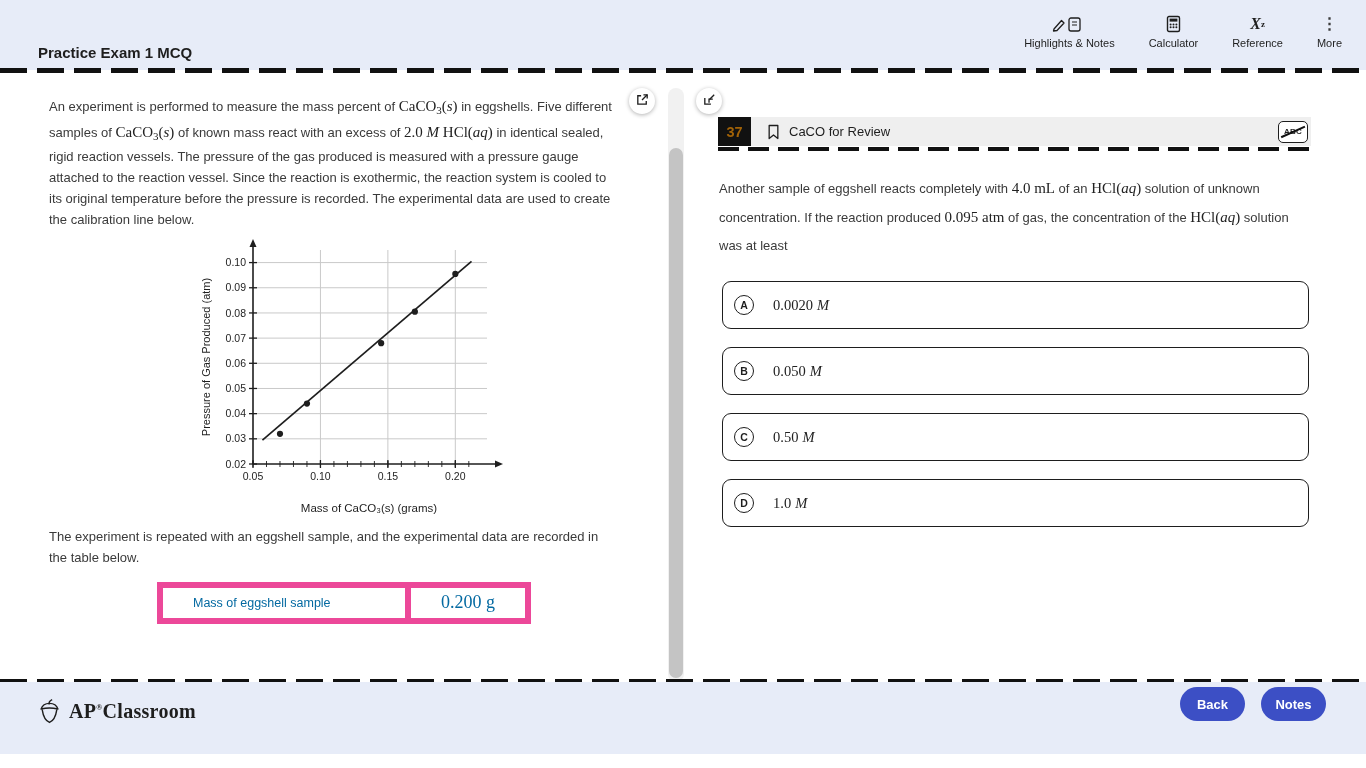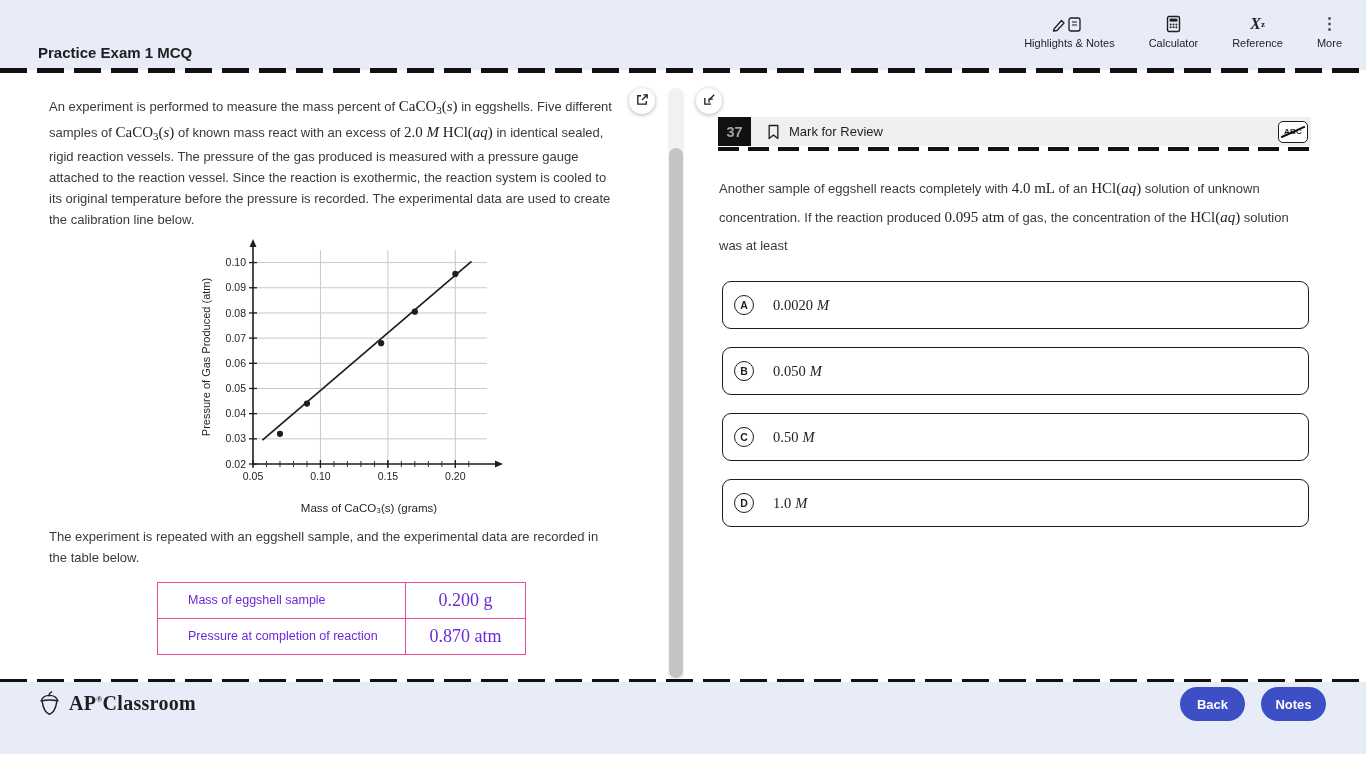--- a/index.html
+++ b/index.html
@@ -27,41 +27,41 @@
   .rich { font-size:13px; line-height:1.62; color:#3a3a3a; }
   .seg-p { font-family:"Liberation Sans", sans-serif; }
   .seg-m { font-family:"Liberation Serif", serif; font-size:15px; color:#222; }
   .seg-mi { font-family:"Liberation Serif", serif; font-style:italic; font-size:15px; color:#222; }
   .seg-ms { font-family:"Liberation Serif", serif; font-size:11px; vertical-align:-3px; color:#222; }
   .rich.wide { line-height:1.95; }
 
   .chart-wrap { margin:8px 0 4px 146px; }
 
   .stim-table { border-collapse:collapse; margin:14px 0 0 108px; }
-  .stim-table td { border:1px solid #ec4899; height:36px; font-size:12.5px; color:#6d28d9; }
+  .stim-table td { border:6px solid #ec4899; height:36px; font-size:12.5px; color:#0369a1; }
   .stim-table td.lab { width:248px; padding-left:30px; }
   .stim-table td.val { width:120px; text-align:center; font-family:"Liberation Serif", serif; font-size:18px; }
 
   
   .circle-btn { position:absolute; width:26px; height:26px; border-radius:50%;
     background:#fff; box-shadow:0 1px 4px rgba(0,0,0,.3); display:flex;
     align-items:center; justify-content:center; cursor:pointer; }
   .btn-expand { left:629px; top:88px; }
   .btn-collapse { left:696px; top:88px; }
 
   
   .vscroll { position:absolute; left:668px; top:88px; width:16px; height:594px;
     background:#f1f1f1; border-radius:8px; }
   .vthumb { position:absolute; left:1px; top:60px; width:14px; height:530px;
     background:#c4c4c4; border-radius:7px; }
 
   
   .q-header { position:absolute; left:718px; top:117px; width:593px; height:29px;
     background:#efefef; display:flex; align-items:center; }
-  .q-num { width:33px; height:29px; background:#111; color:#a3a3a3; font-weight:bold;
+  .q-num { width:33px; height:29px; background:#111; color:#a16207; font-weight:bold;
     font-size:14.5px; display:flex; align-items:center; justify-content:center; }
   .mark-review { display:flex; align-items:center; margin-left:16px; cursor:pointer; }
   .mark-review .lbl { font-size:13px; margin-left:9px; }
   .eliminator { margin-left:auto; margin-right:3px; width:30px; height:22px; background:#fff;
     border:1.5px solid #1e1e1e; border-radius:5px; position:relative; display:flex;
     align-items:center; justify-content:center; cursor:pointer; }
   .eliminator .abc { font-size:8px; font-weight:bold; letter-spacing:.3px; }
   .eliminator .strike { position:absolute; left:1px; top:9.5px; width:26px; height:1.8px;
     background:#111; transform:rotate(-24deg); }
   .q-dash { position:absolute; left:718px; top:147px; width:593px; height:4px;
@@ -73,21 +73,21 @@
   .option { height:48px; border:1px solid #1e1e1e; border-radius:9px; background:#fff;
     display:flex; align-items:center; padding-left:11px; margin-bottom:18px; cursor:pointer; }
   .opt-letter { width:20px; height:20px; border:1.5px solid #1e1e1e; border-radius:50%;
     display:flex; align-items:center; justify-content:center; font-size:10.5px;
     font-weight:bold; flex:0 0 auto; }
   .opt-text { margin-left:19px; font-family:"Liberation Serif", serif; font-size:14.5px; color:#222; }
   .opt-text .unit { font-style:italic; margin-left:4px; }
 
   
   .footer { position:absolute; left:0; top:682px; width:1366px; height:72px; background:#e7ecf8; }
-  .brand { position:absolute; left:38px; top:8px; display:flex; align-items:center; }
+  .brand { position:absolute; left:38px; top:16px; display:flex; align-items:center; }
   .brand-text { font-family:"Liberation Serif", serif; font-weight:bold; font-size:20px;
     margin-left:8px; letter-spacing:.3px; }
   .brand-text sup { font-size:8px; }
   .qnav-btn { position:absolute; left:605px; top:6px; height:30px; padding:0 15px;
     background:#20263285; background:#212733; border-radius:6px; color:#fff; font-weight:bold;
     font-size:13px; display:flex; align-items:center; cursor:pointer; }
   .qnav-btn .chev { margin-left:15px; display:flex; }
   .nav-btns { position:absolute; right:40px; top:5px; display:flex; }
   .pill { width:65px; height:34px; border-radius:17px; background:#3c4fc5; color:#fff;
     font-weight:bold; font-size:13px; border:none; display:flex; align-items:center;
@@ -216,24 +216,20 @@
         <text x="15" y="119" text-anchor="middle" font-size="11px" transform="rotate(-90 15 119)">Pressure of Gas Produced (atm)</text>
       </svg>
   </div>
   <div class="rich" style="margin-top:4px;">The experiment is repeated with an eggshell sample, and the experimental data are recorded in the table below.</div>
   <table class="stim-table">
     <tbody>
         <tr>
       <td class="lab">Mass of eggshell sample</td>
       <td class="val">0.200 g</td>
     </tr>
-    <tr>
-      <td class="lab">Pressure at completion of reaction</td>
-      <td class="val">0.870 atm</td>
-    </tr>
   </tbody>
     </table>
 </div>
 
 <div class="circle-btn btn-expand">
   <span>
     <svg width="15" height="15" viewBox="0 0 16 16">
       <path class="ln" d="M6.5 4 H3 V13 H12 V9.5" stroke="#9a9a9a" stroke-width="1.4"></path>
       <path class="ln" d="M9 3 H13 V7" stroke="#9a9a9a" stroke-width="1.4"></path>
       <path class="ln" d="M13 3 L7.5 8.5" stroke="#9a9a9a" stroke-width="1.4"></path>
@@ -254,21 +250,21 @@
     </svg>
   </span>
 </div>
 
 <div class="q-header">
   <div class="q-num">37</div>
   <div class="mark-review">
     <svg width="13" height="16" viewBox="0 0 15 18">
       <path class="ln" d="M2.5 1.5 h10 v15 l-5 -4 l-5 4 Z" stroke-width="1.5" stroke-linejoin="round"></path>
     </svg>
-    <span class="lbl">Mark for Review</span>
+    <span class="lbl">CaCO for Review</span>
   </div>
   <div class="eliminator">
     <span class="abc">ABC</span>
     <span class="strike"></span>
   </div>
 </div>
 <div class="q-dash"></div>
 
 <div class="q-prompt rich wide"><span class="seg-p">Another sample of eggshell reacts completely with </span><span class="seg-m">4.0 mL</span><span class="seg-p"> of an </span><span class="seg-m">HCl(</span><span class="seg-mi">aq</span><span class="seg-m">)</span><span class="seg-p"> solution of unknown concentration. If the reaction produced </span><span class="seg-m">0.095 atm</span><span class="seg-p"> of gas, the concentration of the </span><span class="seg-m">HCl(</span><span class="seg-mi">aq</span><span class="seg-m">)</span><span class="seg-p"> solution was at least</span></div>
 

